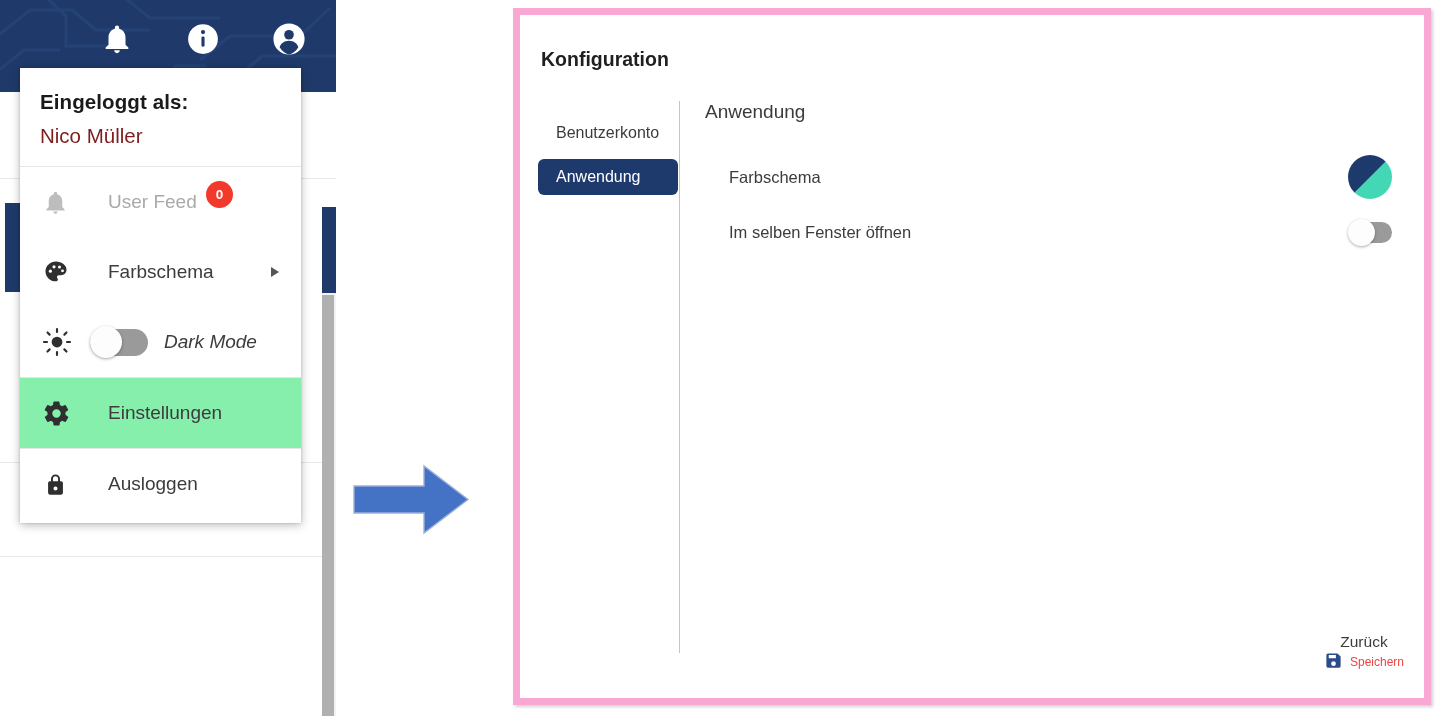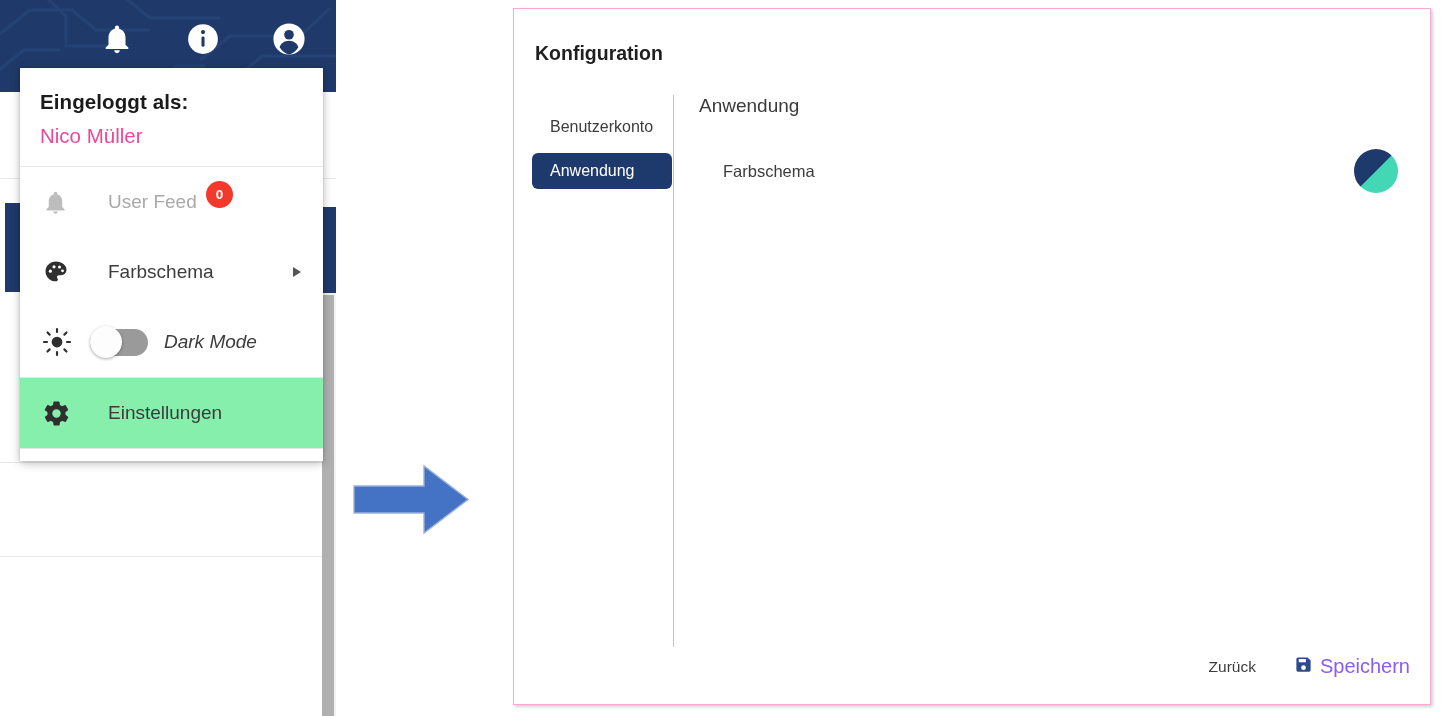--- a/index.html
+++ b/index.html
@@ -77,40 +77,40 @@
     left: 323px; top: 295px;
     width: 12px; height: 421px;
     background: #b0b0b0;
     border-radius: 0;
   }
 
   
   #user-menu {
     position: absolute;
     left: 20px; top: 68px;
-    width: 303px;
+    width: 281px;
     background: #ffffff;
     box-shadow: 0 2px 9px rgba(0,0,0,.28), 0 0 2px rgba(0,0,0,.18);
     z-index: 20;
-    padding-bottom: 12px;
+    padding-bottom: 4px;
   }
   .menu-userblock {
     padding: 22px 0 18px 20px;
   }
   .menu-user-caption {
     font-size: 20.5px;
     font-weight: bold;
     color: #1a1a1a;
     letter-spacing: .1px;
     margin-bottom: 10px;
   }
   .menu-user-name {
     font-size: 20.5px;
     font-weight: normal;
-    color: #ec4899;
+    color: #7f1d1d;
   }
   .menu-divider {
     height: 1px;
     background: #e6e6e6;
     margin: 0;
   }
   .menu-item {
     position: relative;
     display: flex;
     align-items: center;
@@ -180,21 +180,21 @@
     left: 352px; top: 462px;
     width: 118px; height: 75px;
   }
 
   
   #config-dialog {
     position: absolute;
     left: 513px; top: 8px;
     width: 918px; height: 697px;
     background: #ffffff;
-    border: 1px solid #f9a8d4;
+    border: 7px solid #f9a8d4;
     box-sizing: border-box;
     box-shadow: 2px 2px 3px rgba(0,0,0,.18);
   }
   .cfg-title {
     position: absolute;
     left: 21px; top: 33px;
     font-size: 19.5px;
     font-weight: bold;
     color: #1f1f1f;
   }
@@ -266,32 +266,33 @@
     width: 27px; height: 27px;
     border-radius: 50%;
     background: #fdfdfd;
     box-shadow: 0 1px 3px rgba(0,0,0,.32);
   }
   .cfg-footer {
     position: absolute;
     right: 20px; bottom: 25px;
     display: flex;
     align-items: center;
-    gap: 38px;
+    flex-direction: column;
   }
   .btn-back {
     font-size: 15.5px;
     color: #3c3c3c;
     cursor: pointer;
   }
   .btn-save {
     display: flex;
+    align-items: center;
     gap: 7px;
-    font-size: 20px;
-    color: #8b5cf6;
+    font-size: 12px;
+    color: #ef4444;
     cursor: pointer;
   }
 </style>
 </head>
 <body>
 
 <div id="left-window">
 
   <div class="page-line" style="left:0;top:178px;width:336px;"></div>
   <div class="page-line" style="left:0;top:462px;width:336px;"></div>
@@ -401,20 +402,28 @@
         <svg width="29" height="29" viewBox="0 0 24 24" fill="#2f2f2f">
           <path d="M19.4 13c.04-.33.06-.66.06-1s-.02-.67-.07-1l2.1-1.63a.5.5 0 0 0 .12-.64l-2-3.46a.5.5 0 0 0-.6-.22l-2.49 1a7.3 7.3 0 0 0-1.7-.99l-.38-2.65a.49.49 0 0 0-.5-.42h-4a.49.49 0 0 0-.48.42l-.38 2.65c-.6.25-1.17.58-1.7.99l-2.49-1a.5.5 0 0 0-.6.22l-2 3.46c-.12.2-.07.46.12.64L4.6 11c-.05.33-.07.66-.07 1s.02.67.07 1l-2.1 1.63a.5.5 0 0 0-.12.64l2 3.46c.12.22.37.3.6.22l2.49-1c.52.4 1.09.73 1.7.99l.38 2.65c.3.24.24.42.48.42h4c.25 0 .46-.18.5-.42l.38-2.65c.6-.26 1.17-.59 1.7-.99l2.49 1c.23.08.48 0 .6-.22l2-3.46a.5.5 0 0 0-.12-.64L19.4 13zM12 15.5A3.5 3.5 0 1 1 12 8.5a3.5 3.5 0 0 1 0 7z"></path>
         </svg>
       </span>
       <span class="mi-label">Einstellungen</span>
     </div>
 
 
     <div class="menu-divider"></div>
 
+    <div class="menu-item">
+      <span class="mi-icon">
+        <svg width="27" height="27" viewBox="0 0 24 24" fill="#2f2f2f">
+          <path d="M17 9h-1V7a4 4 0 0 0-8 0v2H7a1.6 1.6 0 0 0-1.6 1.6v8.8A1.6 1.6 0 0 0 7 21h10a1.6 1.6 0 0 0 1.6-1.6v-8.8A1.6 1.6 0 0 0 17 9zm-5 8.3a1.8 1.8 0 1 1 0-3.6 1.8 1.8 0 0 1 0 3.6zM14.3 9H9.7V7a2.3 2.3 0 0 1 4.6 0v2z"></path>
+        </svg>
+      </span>
+      <span class="mi-label">Ausloggen</span>
+    </div>
 
   </div>
 </div>
 
 <svg id="flow-arrow" viewBox="0 0 118 75">
   <polygon points="2,24 72,24 72,4 116,37.5 72,71 72,51 2,51" fill="#4472c4" stroke="#9ab0dc" stroke-width="1.4"></polygon>
 </svg>
 
 <div id="config-dialog">
 
@@ -428,20 +437,26 @@
   <div class="cfg-divider"></div>
 
   <div class="cfg-panel">
     <div class="cfg-panel-title">Anwendung</div>
 
     <div class="cfg-row">
       <span class="cfg-row-label">Farbschema</span>
       <span class="color-swatch"></span>
     </div>
 
+    <div class="cfg-row">
+      <span class="cfg-row-label">Im selben Fenster öffnen</span>
+      <span class="toggle-sm">
+        <span class="knob"></span>
+      </span>
+    </div>
   </div>
 
   <div class="cfg-footer">
     <span class="btn-back">Zurück</span>
     <span class="btn-save">
       <span>
         <svg width="19" height="19" viewBox="0 0 24 24" fill="#2c4b8b">
           <path d="M17 3H5a2 2 0 0 0-2 2v14a2 2 0 0 0 2 2h14a2 2 0 0 0 2-2V7l-4-4zm-5 16a3 3 0 1 1 0-6 3 3 0 0 1 0 6zm3-10H6V5h9v4z"></path>
         </svg>
       </span>

